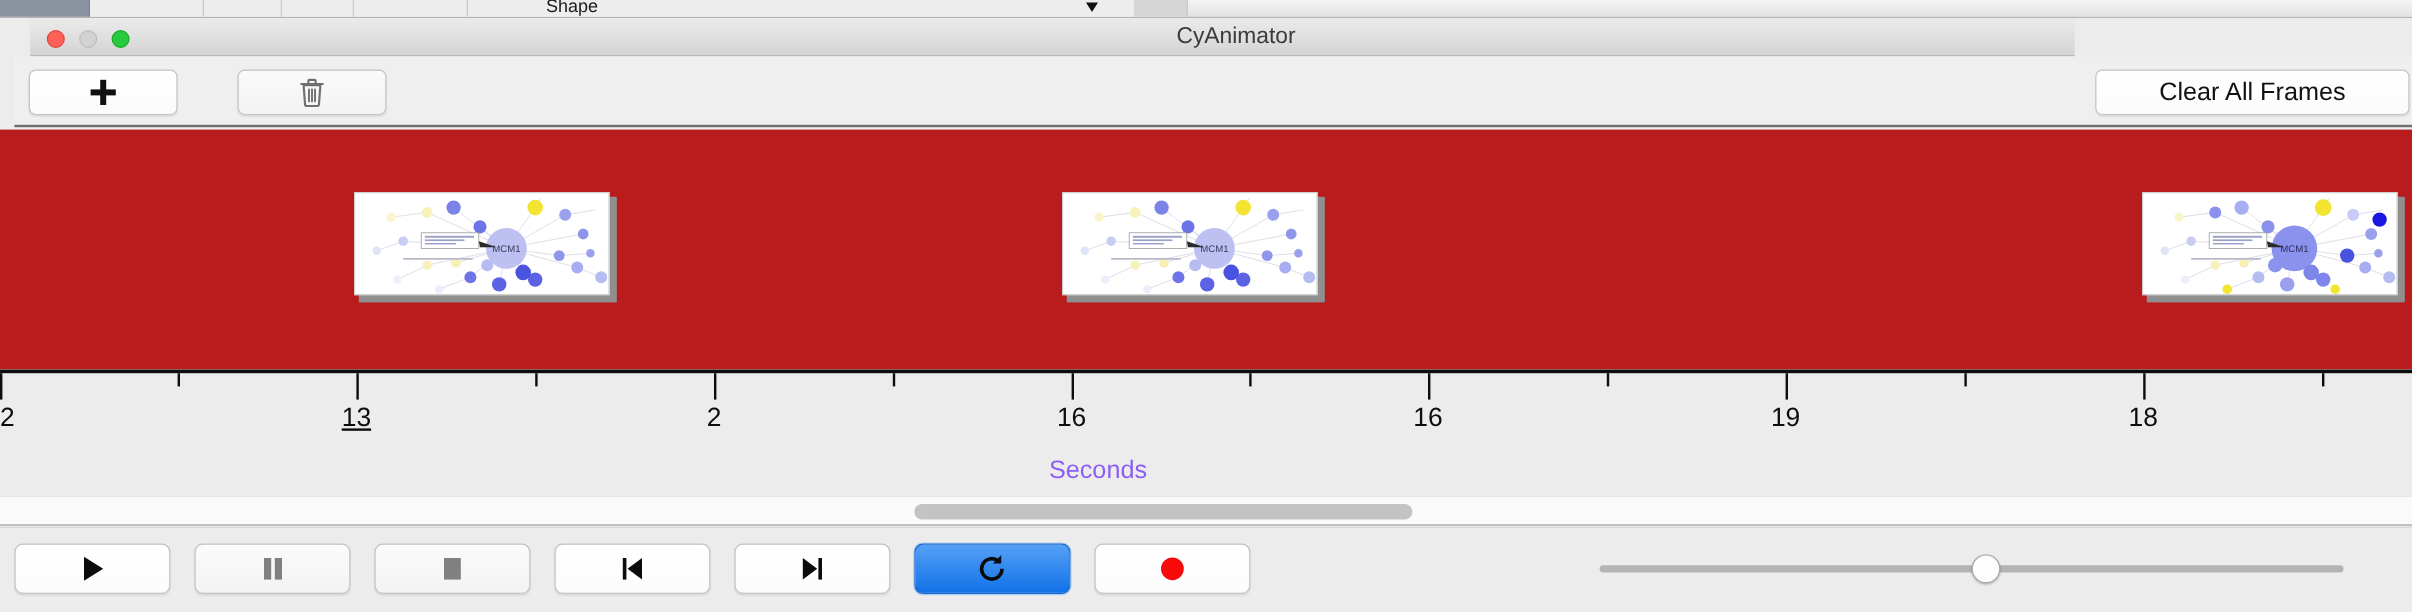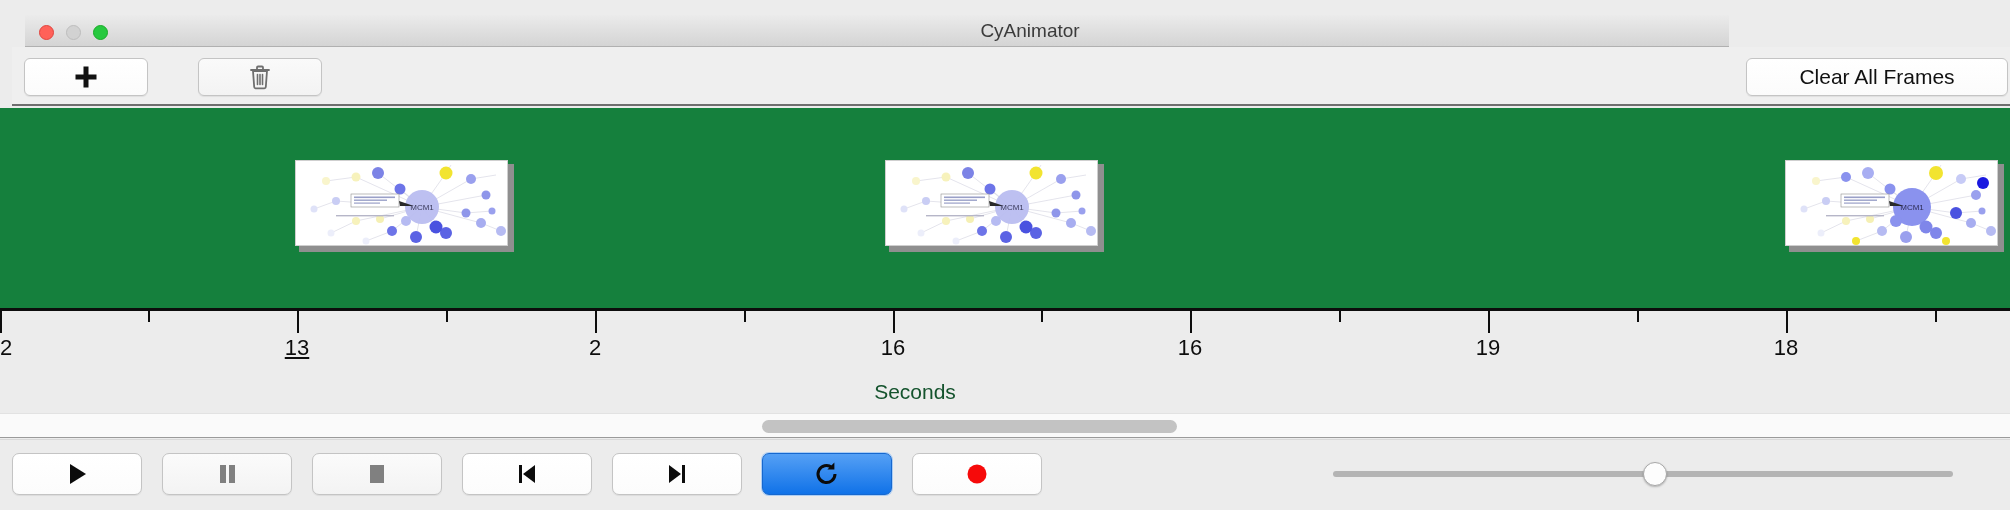--- a/index.html
+++ b/index.html
@@ -78,21 +78,21 @@
   #btn-delete { left: 186px; width: 124px; }
   #btn-clear  { left: 1734px; width: 262px; }
   .clear-label { font-size: 21px; color: #111; }
 
   .plus-icon { display: block; }
   .trash-icon { display: block; }
 
   
   .frames-area {
     position: absolute; left: 0; top: 108px; width: 2010px; height: 200px;
-    background: #15803d;
+    background: #b91c1c;
     overflow: hidden;
   }
   .frame {
     position: absolute;
     width: 215px; height: 88px;
   }
   .frame .shadow {
     position: absolute; left: 4px; top: 4px; width: 215px; height: 88px;
     background: #8f8f8f;
   }
@@ -119,21 +119,21 @@
   .tick.minor { height: 11px; }
   .tick-label {
     position: absolute; top: 27px;
     font-size: 22px; color: #0d0d0d;
     transform: translateX(-50%);
     white-space: nowrap;
   }
   .axis-title {
     position: absolute; top: 72px; left: 0; width: 2010px;
     text-align: center;
-    font-size: 21px; color: #14532d;
+    font-size: 21px; color: #8b5cf6;
   }
   .axis-title span { position: relative; left: -90px; }
 
   
   .scroll-track {
     position: absolute; left: 0; top: 413px; width: 2010px; height: 25px;
     background: #fafafa;
     border-top: 1px solid #e2e2e2;
     border-bottom: 1px solid #9a9a9a;
   }
@@ -188,20 +188,31 @@
     box-shadow: 0 1px 2px rgba(0,0,0,0.25);
     transform: translateX(-50%);
     cursor: default;
   }
 </style>
 </head>
 <body>
 
 <div id="app">
 
+  <div class="bg-window">
+    <div class="bg-chip dark" style="left:0; width:75px;"></div>
+    <div class="bg-chip" style="left:75px; width:95px;"></div>
+    <div class="bg-chip" style="left:170px; width:65px;"></div>
+    <div class="bg-chip" style="left:235px; width:60px;"></div>
+    <div class="bg-chip" style="left:295px; width:95px;"></div>
+    <div class="bg-chip" style="left:390px; width:600px;"></div>
+    <div class="bg-arrow" style="left:905px;"></div>
+    <div class="bg-chip" style="left:945px; width:45px; background:#d6d6d6;"></div>
+    <div class="bg-label">Shape</div>
+  </div>
 
   <div class="titlebar">
     <div class="traffic">
       <div class="dot red"></div>
       <div class="dot yellow"></div>
       <div class="dot green"></div>
     </div>
     <div class="win-title">CyAnimator</div>
   </div>
 

